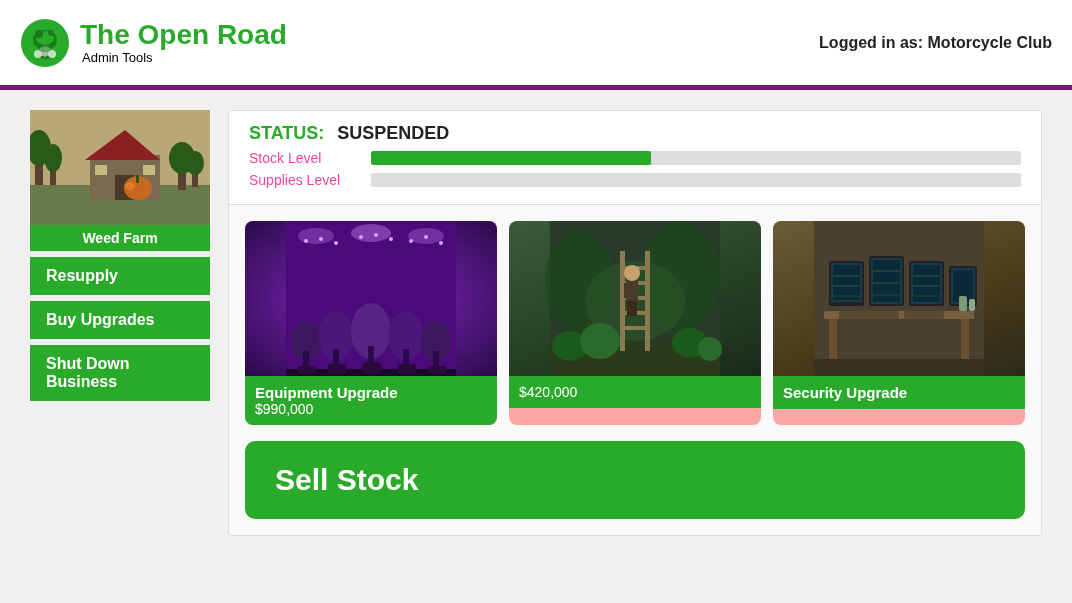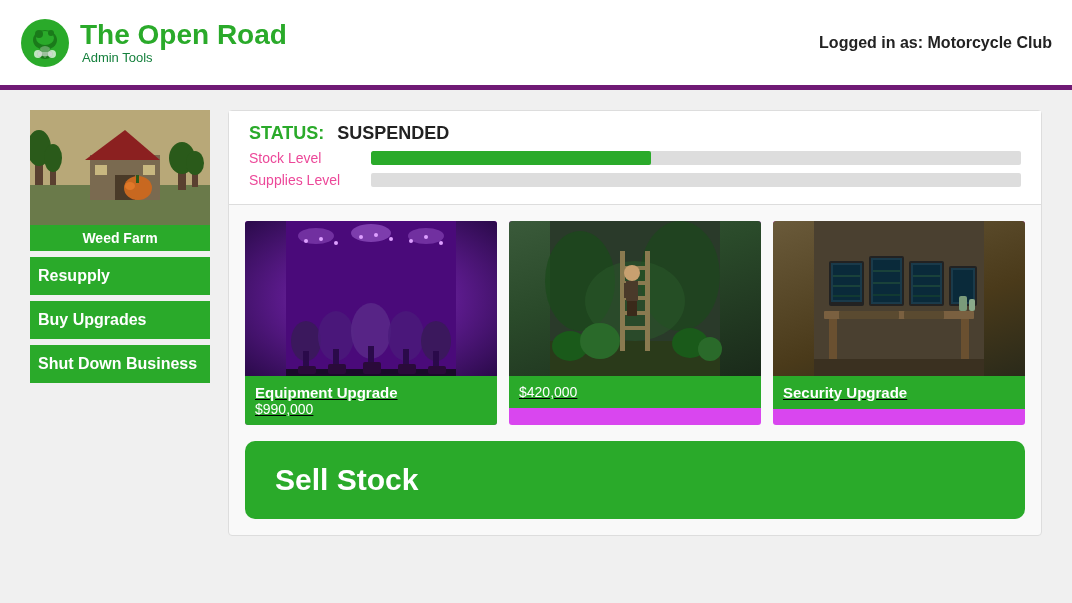--- a/index.html
+++ b/index.html
@@ -34,21 +34,21 @@
       flex-direction: column;
     }
     #header-main-title {
       font-size: 28px;
       font-weight: bold;
       color: #2aaa2a;
       line-height: 1.1;
     }
     #header-subtitle {
       font-size: 13px;
-      color: #15803d;
+      color: #000000;
       margin-left: 2px;
     }
     #header-login {
       margin-left: auto;
       font-size: 16px;
       color: #555;
     }
     #header-login span {
       font-weight: bold;
       color: #222;
@@ -97,21 +97,21 @@
       text-align: center;
     }
     .sidebar-btn {
       display: block;
       width: 100%;
       background: #2aaa2a;
       color: #fff;
       font-size: 16px;
       font-weight: bold;
       border: none;
-      padding: 10px 8px;
+      padding: 10px 16px;
       margin-top: 6px;
       cursor: pointer;
       text-align: left;
     }
 
     
     #content {
       flex: 1;
       background: #f9f9f9;
       border: 1px solid #ddd;
@@ -165,25 +165,24 @@
     
     #upgrades-row {
       display: flex;
       gap: 0;
       padding: 16px 16px 0 16px;
       gap: 12px;
     }
     .upgrade-card {
       flex: 1;
       border: none;
-      border-radius: 3px;
+      border-radius: 8px;
       overflow: hidden;
       cursor: pointer;
-      background: #d946ef;
-      text-decoration: underline;
+      background: #fca5a5;
     }
     .upgrade-card-image {
       width: 100%;
       height: 155px;
       overflow: hidden;
     }
     .upgrade-card-info {
       background: #2aaa2a;
       color: #fff;
       padding: 8px 10px;

